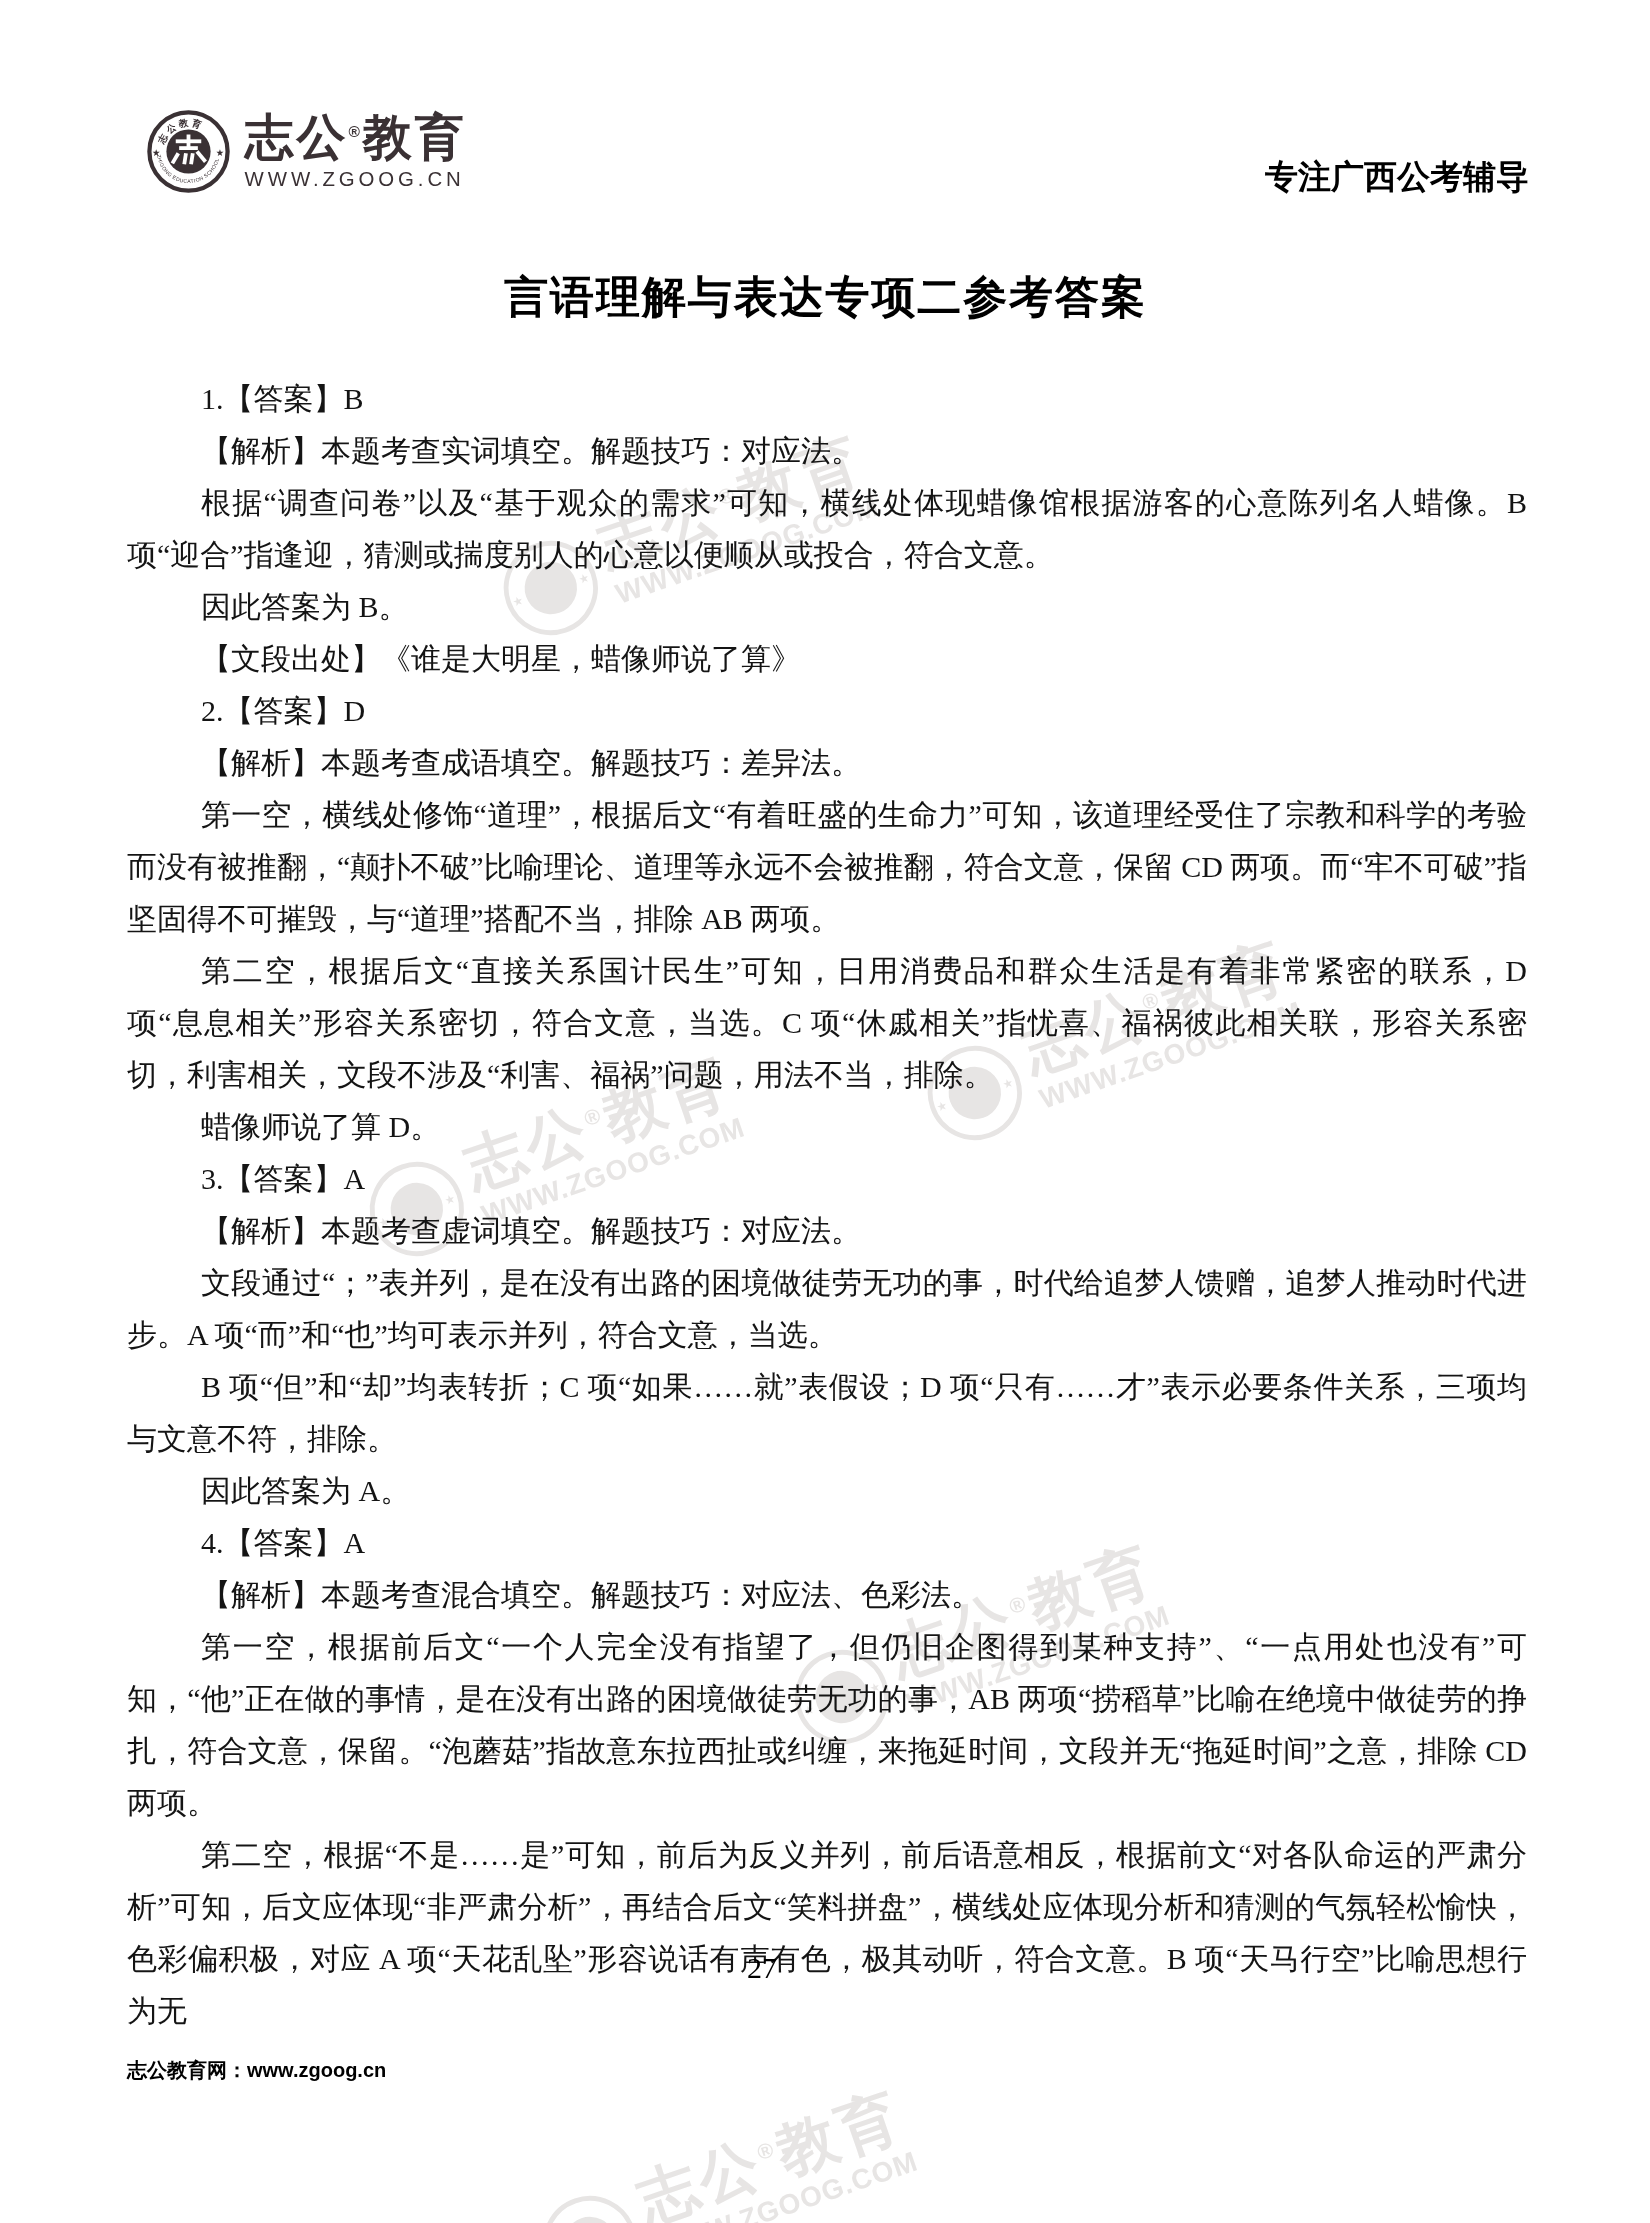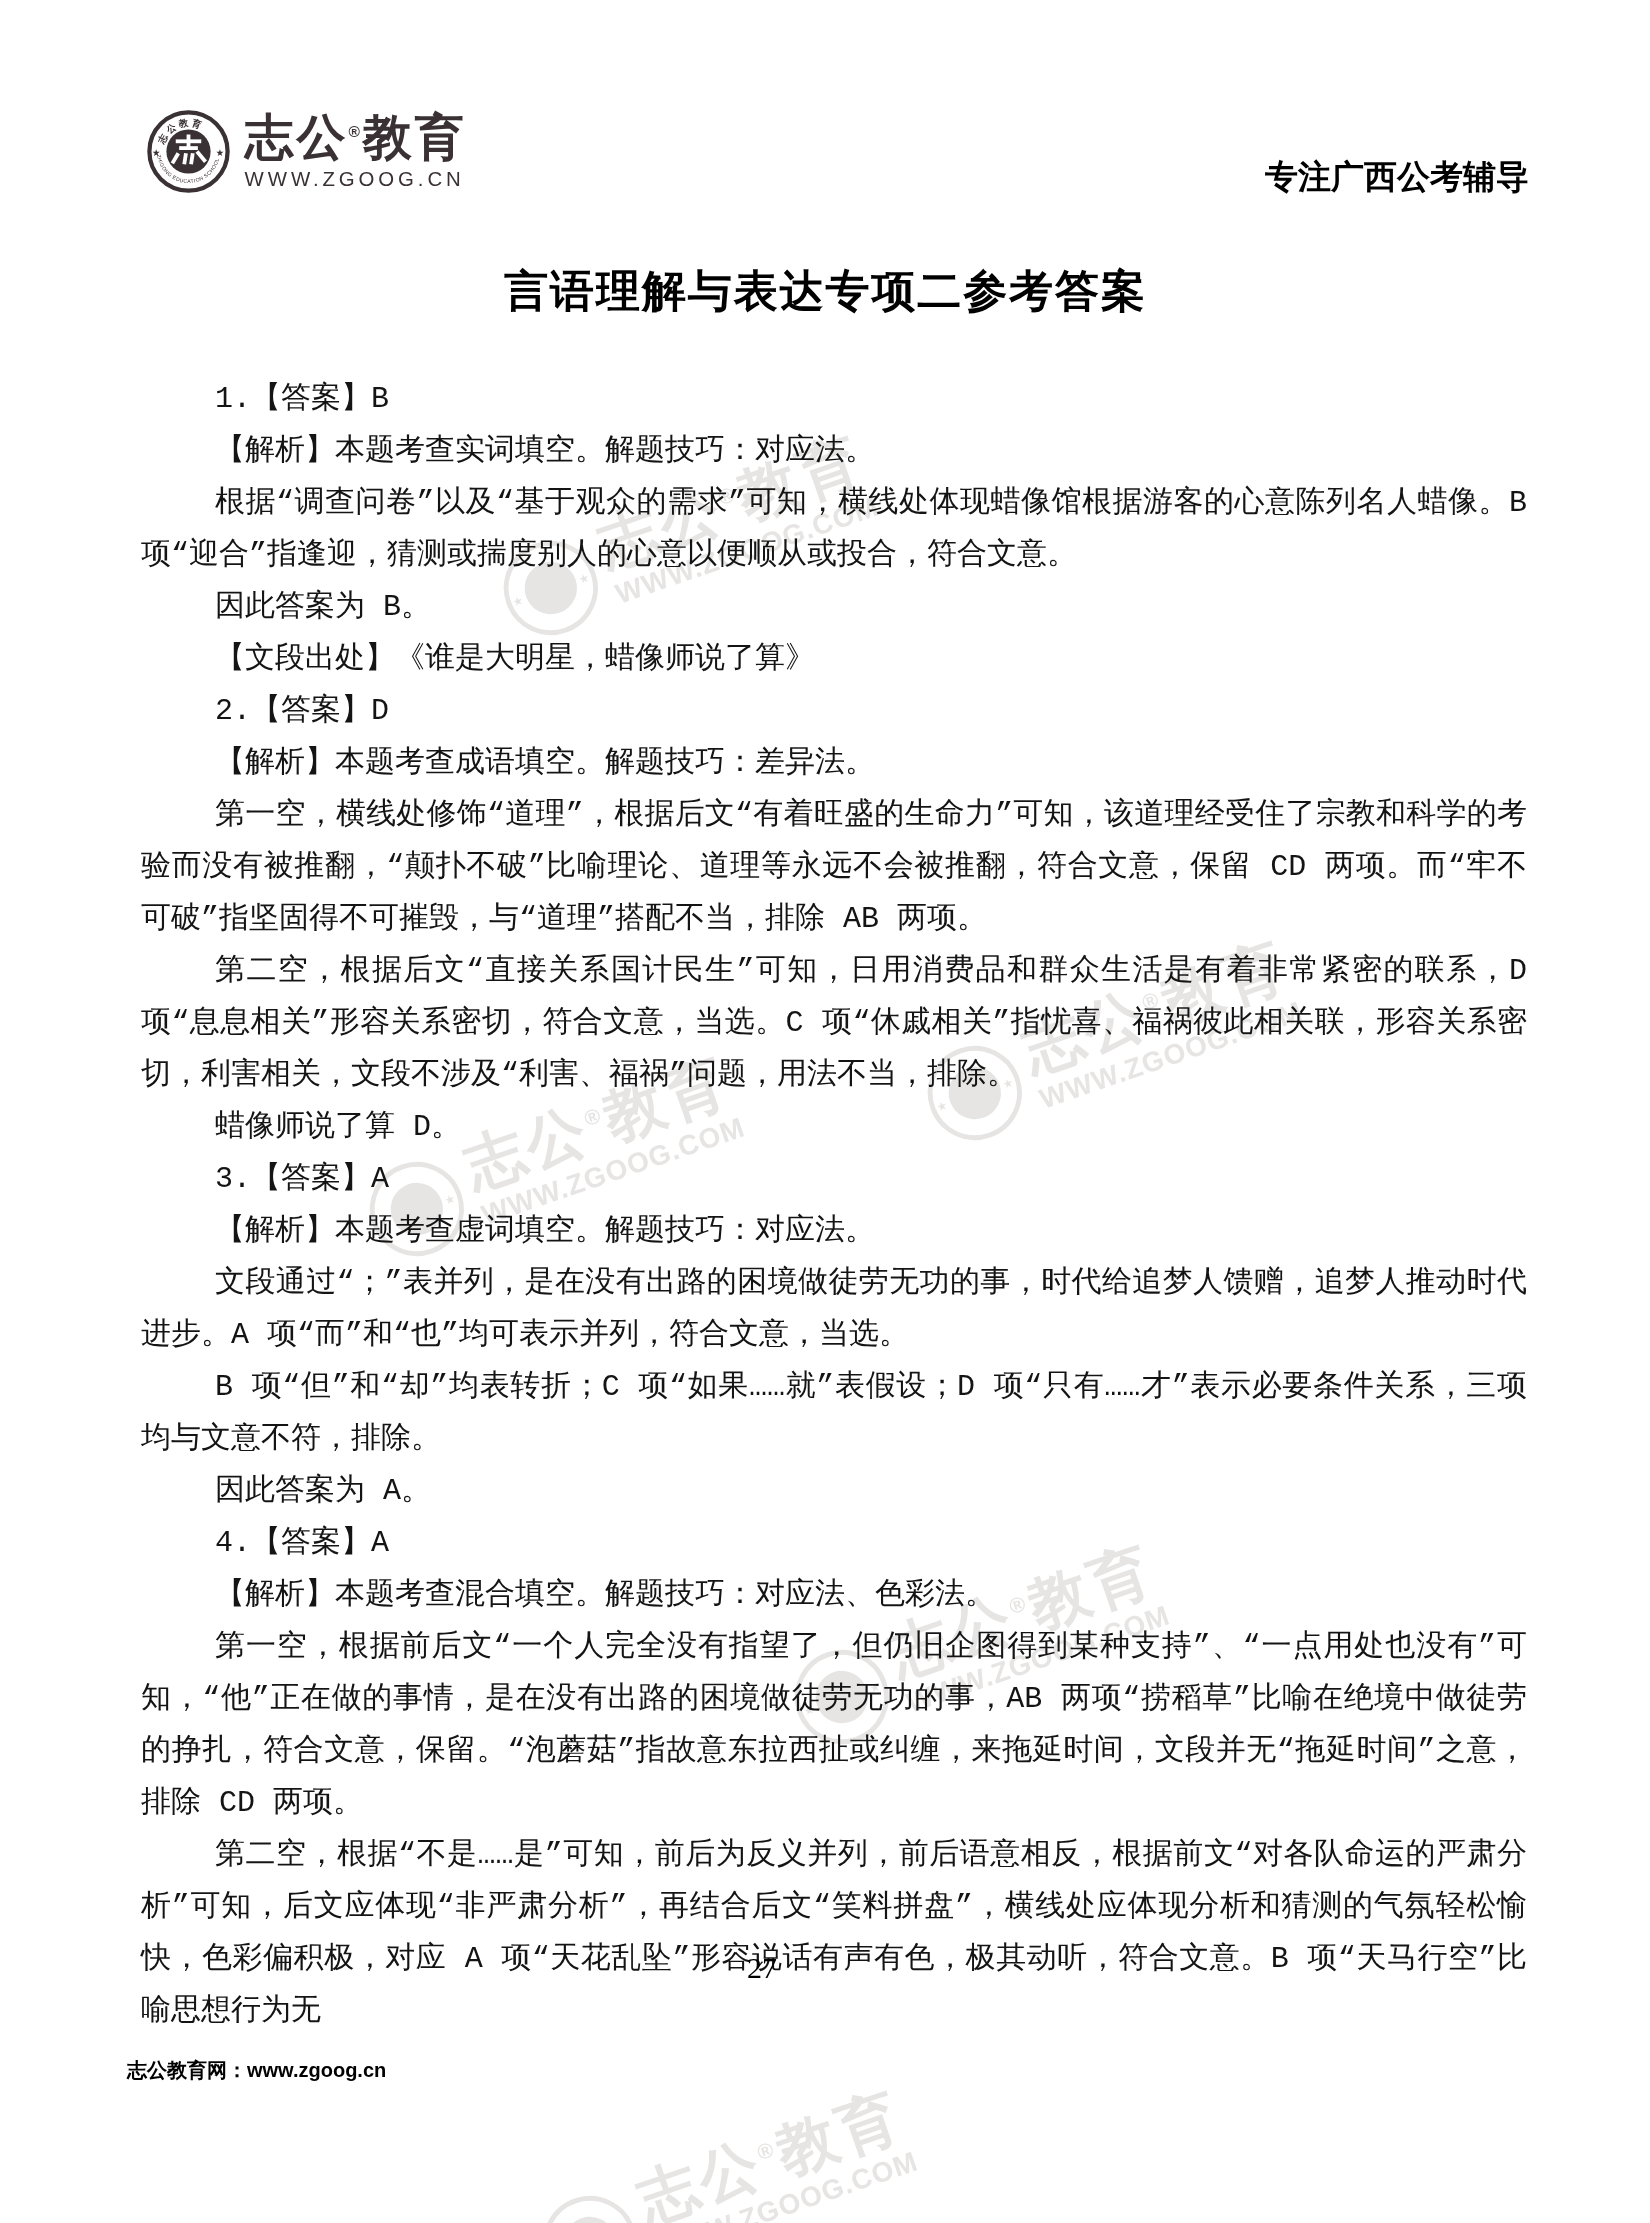--- a/index.html
+++ b/index.html
@@ -51,31 +51,30 @@
   .logo-url{
     font-family:"Liberation Sans","DejaVu Sans",sans-serif;
     font-weight:500;font-size:20.4px;letter-spacing:3.9px;color:#3a3134;margin-top:6.8px;
   }
   .tagline{
     position:absolute;right:122px;top:155px;
     font-size:33px;font-weight:bold;color:#000;z-index:2;
   }
   
   .doc-title{
-    position:absolute;left:0;right:0;top:262px;
+    position:absolute;left:0;right:0;top:268px;
     text-align:center;
     font-family:Liberation Sans, sans-serif;
     font-weight:bold;font-size:44px;letter-spacing:1.9px;color:#000;
     z-index:1;
   }
   
   .content{
-    position:absolute;left:141px;right:124px;top:373px;
+    position:absolute;left:127px;right:124px;top:373px;
     z-index:1;
-    font-family:Liberation Mono, monospace;
   }
   .para{
     font-size:30px;
     line-height:52px;
     text-align:justify;
     text-indent:74px;
     color:#141414;
   }
   
   .footer-site{

